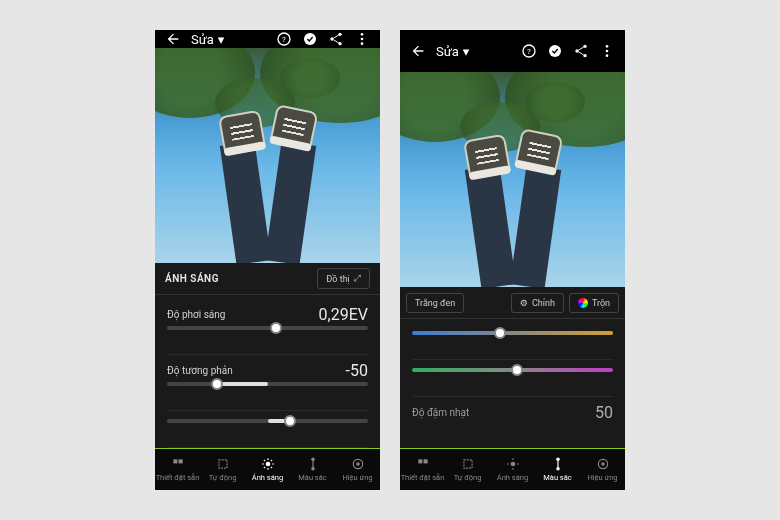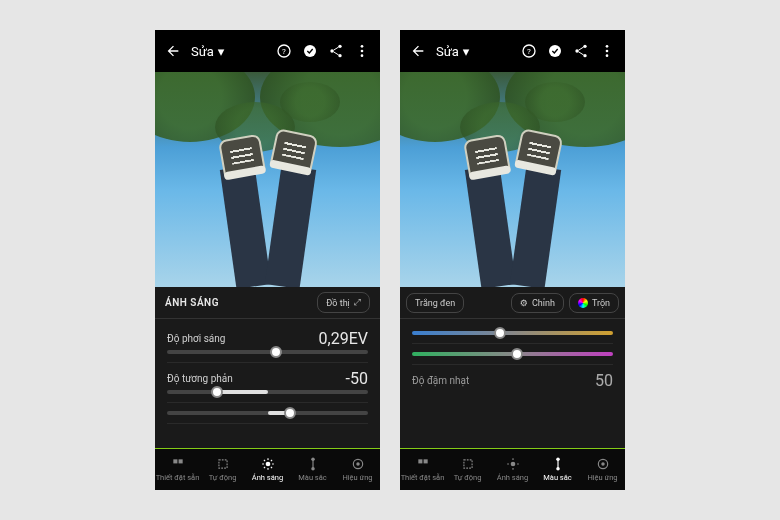--- a/index.html
+++ b/index.html
@@ -36,23 +36,23 @@
   .leg.right{ right:25px; transform:rotate(8deg);}
   .shoe { position:absolute; width:42px; height:38px; background:#4a4a42; border-radius:8px 8px 4px 4px; border:2px solid #d0d0c0;}
   .shoe::after{content:""; position:absolute; bottom:-4px; left:-2px; right:-2px; height:8px; background:#e8e8e0; border-radius:4px;}
   .shoe.left{ top:0; left:18px; transform:rotate(-10deg);}
   .shoe.right{ top:-5px; right:18px; transform:rotate(12deg);}
   .laces{position:absolute;top:8px;left:8px;right:8px;height:16px;background:repeating-linear-gradient(0deg,#e8e8e0 0 2px,transparent 2px 6px);}
 
   .panel { flex:1; background:#1a1a1a; display:flex; flex-direction:column; }
   .panel-header { height:32px; border-bottom:1px solid #333; display:flex; align-items:center; padding:0 10px; gap:6px;}
   .panel-title{ font-weight:600; letter-spacing:0.5px; color:#e8e8e8; font-size:10px;}
-  .btn { border:1px solid #444; border-radius:8px; padding:4px 8px; font-size:9px; color:#ccc; display:flex; align-items:center; gap:4px; cursor:pointer;}
+  .btn { border:1px solid #444; border-radius:3px; padding:4px 8px; font-size:9px; color:#ccc; display:flex; align-items:center; gap:4px; cursor:pointer;}
   .sliders{ flex:1; padding:6px 12px 0; display:flex; flex-direction:column; gap:2px; overflow:hidden;}
-  .slider-row{ display:flex; flex-direction:column; gap:0; padding:4px 0 8px; border-bottom:1px solid #2a2a2a;}
+  .slider-row{ display:flex; flex-direction:column; gap:0; padding:4px 0 24px; border-bottom:1px solid #2a2a2a;}
   .slider-top{ display:flex; justify-content:space-between; align-items:center;}
   .slider-label{ color:#d0d0d0; font-size:10px;}
   .slider-val{ color:#e8e8e8; font-size:16px;}
   .track{ position:relative; height:4px; background:#444; border-radius:2px; margin-top:2px;}
   .track.temp{ background:linear-gradient(90deg,#3a7fd0,#888,#d0a030);}
   .track.tint{ background:linear-gradient(90deg,#30b060,#888,#c040c0);}
   .fill{ position:absolute; top:0; bottom:0; background:#e0e0e0; border-radius:2px;}
   .thumb{ position:absolute; top:50%; width:12px; height:12px; border-radius:50%; background:#fff; border:2px solid #888; transform:translate(-50%,-50%);}
   .balance-row{display:flex;align-items:center;justify-content:space-between;padding:6px 0 4px;border-bottom:1px solid #2a2a2a;margin-bottom:4px;}
   .dropdown{font-size:10px;color:#ccc;display:flex;align-items:center;gap:4px;}

